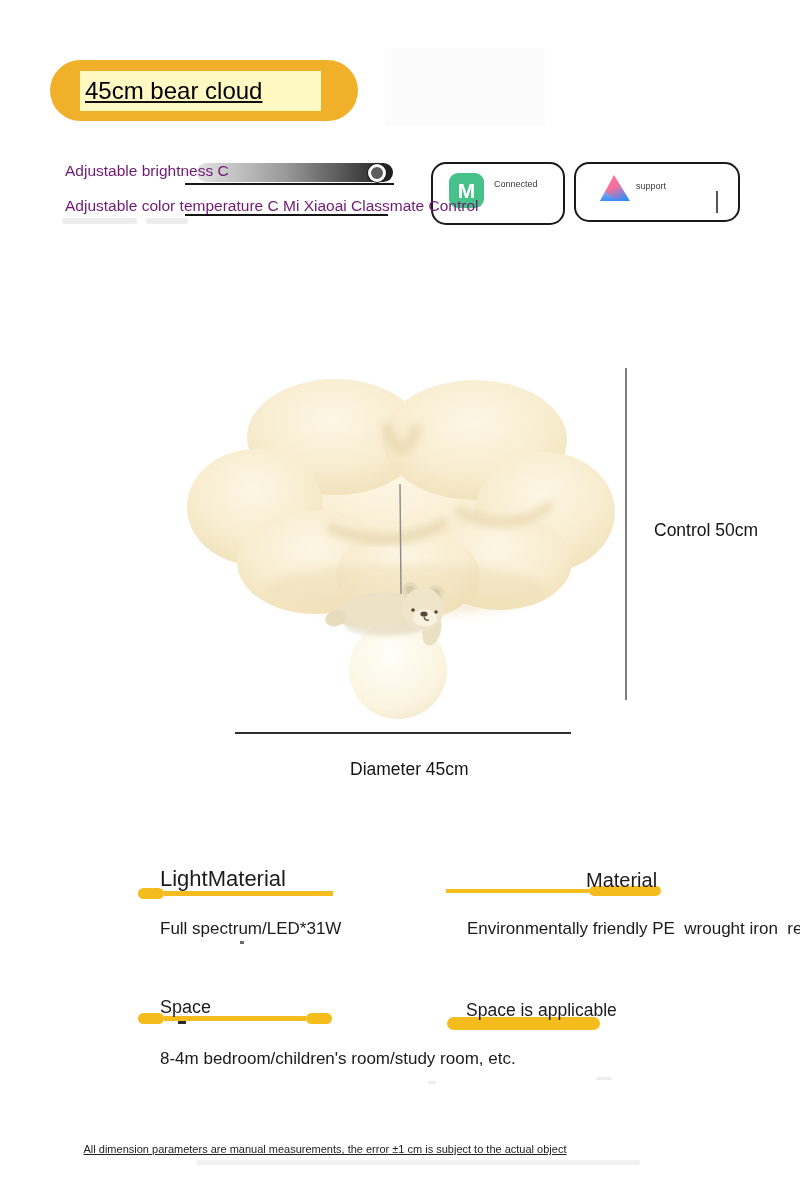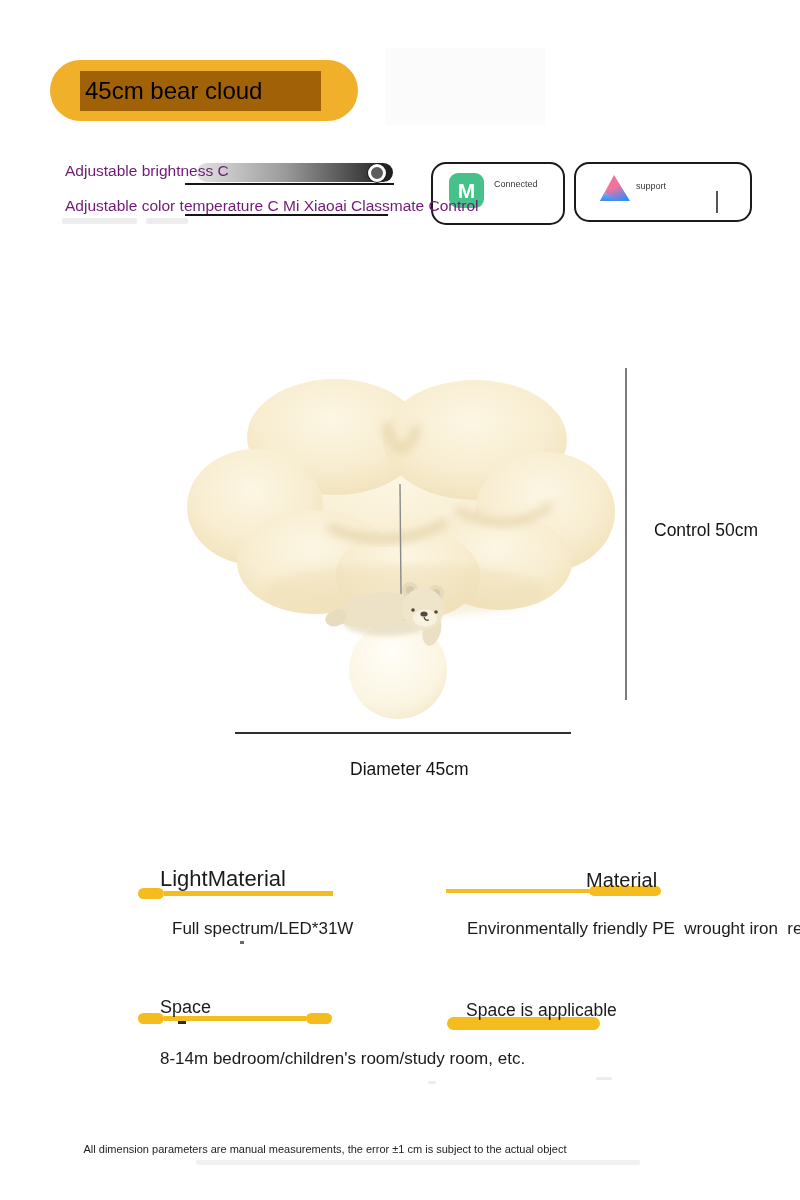--- a/index.html
+++ b/index.html
@@ -5,21 +5,21 @@
   html,body{margin:0;padding:0;background:#fff;}
   #page{
     position:relative;width:800px;height:1200px;margin:0 auto;
     background:#ffffff;overflow:hidden;
     font-family:"Liberation Sans", sans-serif;color:#111;
   }
   .abs{position:absolute;}
 
   
   .title-pill{left:50px;top:60px;width:308px;height:61px;background:#F0B02A;border-radius:31px;}
-  .title-box{left:80px;top:71px;width:241px;height:40px;background:#a16207;display:flex;align-items:center;}
+  .title-box{left:80px;top:71px;width:241px;height:40px;background:#fef9c3;display:flex;align-items:center;text-decoration:underline;}
   .title-text{font-size:24px;color:#000;padding-left:5px;white-space:nowrap;}
 
   .faint-rect{left:385px;top:48px;width:160px;height:77px;background:#FBFBFB;}
 
   
   .feat-label{font-size:15.5px;color:#701a75;white-space:nowrap;z-index:6;}
   .bright-label{left:65px;top:162px;}
   .temp-label{left:65px;top:197px;}
   .slider-bar{left:197px;top:163px;width:196px;height:19px;border-radius:10px;
     background:linear-gradient(to right,#E2E2E2 0%,#9a9a9a 45%,#1c1c1c 100%);z-index:5;}
@@ -27,21 +27,21 @@
     background:#5c5c5c;border:3.5px solid #fff;box-shadow:0 0 0 1px #1c1c1c;z-index:7;}
   .bright-underline{left:185px;top:183px;width:209px;height:2px;background:#151515;z-index:5;}
   .temp-underline{left:185px;top:214px;width:203px;height:2px;background:#151515;}
 
   .smudge{position:absolute;background:#DFDFDF;opacity:.55;border-radius:2px;}
   .tick{position:absolute;background:#2b2b2b;}
 
   
   .badge{background:#fff;border:2px solid #1a1a1a;border-radius:15px;z-index:4;}
   .badge-connected{left:431px;top:162px;width:130px;height:59px;}
-  .badge-support{left:574px;top:162px;width:162px;height:56px;padding-left:12px;}
+  .badge-support{left:574px;top:162px;width:162px;height:56px;}
   .mi-icon{position:absolute;left:16px;top:9px;width:35px;height:35px;border-radius:9px;
     background:#45C189;display:flex;align-items:center;justify-content:center;
     color:#fff;font-weight:bold;font-size:21px;}
   .badge-label{position:absolute;font-size:9px;color:#3a3a3a;white-space:nowrap;}
   .badge-connected .badge-label{left:61px;top:15px;}
   .badge-support .badge-label{left:60px;top:17px;}
   .tri-icon{position:absolute;left:24px;top:11px;}
   .cursor-mark{left:716px;top:191px;width:2px;height:22px;background:#555;z-index:8;}
 
   
@@ -52,36 +52,36 @@
   .height-label{left:654px;top:520px;}
   .diameter-label{left:334px;top:759px;margin-left:16px;}
 
   
   .spec-heading{font-size:18px;color:#1b1b1b;white-space:nowrap;z-index:3;}
   .h-light{left:160px;top:866px;font-size:22px;}
   .h-material{left:586px;top:869px;font-size:20px;}
   .h-space{left:160px;top:997px;}
   .h-suit{left:466px;top:1000px;font-size:17.5px;}
   .spec-body{font-size:17px;color:#1b1b1b;white-space:pre;z-index:2;}
-  .b-light{left:172px;top:919px;}
+  .b-light{left:160px;top:919px;}
   .b-material{left:467px;top:919px;}
   .b-space{left:160px;top:1049px;}
 
   .swoosh{position:absolute;display:flex;align-items:center;z-index:2;}
   .swoosh .blob{width:26px;height:11px;border-radius:6px;background:#F4BC1C;flex:0 0 auto;}
   .swoosh .blob.wide{width:72px;height:10px;}
   .swoosh .bar{height:5px;background:#F4BC1C;flex:1 1 auto;}
   .swoosh .bar.thin{height:4px;}
   .sw-light{left:138px;top:888px;width:195px;}
   .sw-material{left:446px;top:886px;width:215px;}
   .sw-space{left:138px;top:1013px;width:194px;}
   .suit-bar{left:447px;top:1017px;width:153px;height:13px;border-radius:7px;background:#F4BC1C;z-index:2;}
 
   
-  .disclaimer{left:0;top:1143px;width:650px;text-align:center;font-size:11px;color:#222;}
+  .disclaimer{left:0;top:1143px;width:650px;text-align:center;font-size:11px;color:#222;text-decoration:underline;}
 </style>
 </head>
 <body>
 
 <div id="page">
 
   <div class="abs faint-rect"></div>
 
   <div class="abs title-pill"></div>
   <div class="abs title-box">
@@ -209,21 +209,21 @@
   </div>
   <div class="abs spec-body b-material">Environmentally friendly PE  wrought iron  resi</div>
 
   <div class="abs spec-heading h-space">Space</div>
   <div class="swoosh sw-space">
     <div class="blob"></div>
       <div class="bar"></div>
       <div class="blob"></div>
   </div>
   <div class="tick" style="left:178px;top:1021px;width:8px;height:3px;"></div>
-  <div class="abs spec-body b-space">8-14m bedroom/children's room/study room, etc.</div>
+  <div class="abs spec-body b-space">8-4m bedroom/children's room/study room, etc.</div>
 
   <div class="abs spec-heading h-suit">Space is applicable</div>
   <div class="tick" style="left:518px;top:1026px;width:70px;height:4px;z-index:1;"></div>
   <div class="abs suit-bar"></div>
 
   <div class="smudge" style="left:596px;top:1077px;width:16px;height:3px;"></div>
   <div class="smudge" style="left:428px;top:1081px;width:8px;height:3px;"></div>
 
   <div class="abs disclaimer">All dimension parameters are manual measurements, the error ±1 cm is subject to the actual object</div>
   <div class="smudge" style="left:196px;top:1160px;width:444px;height:5px;opacity:.45;"></div>

